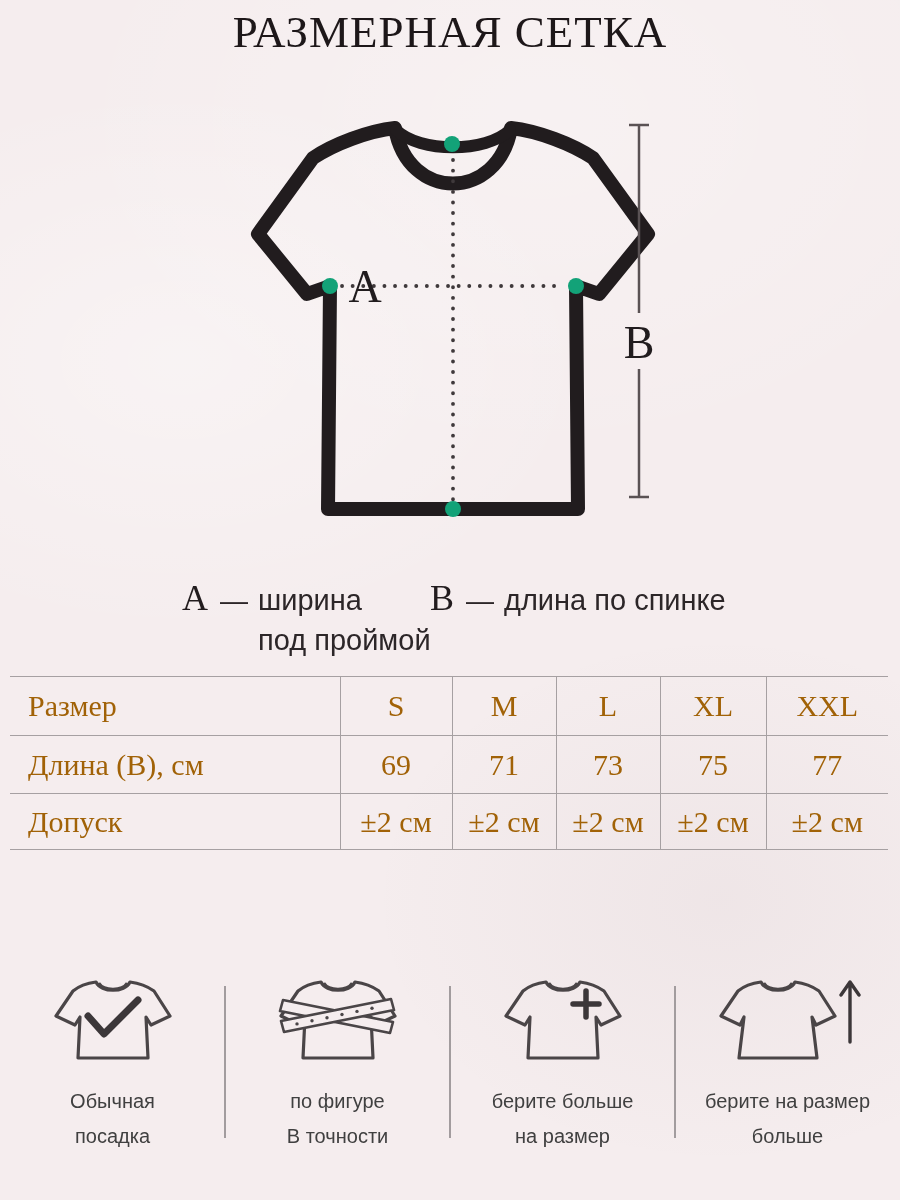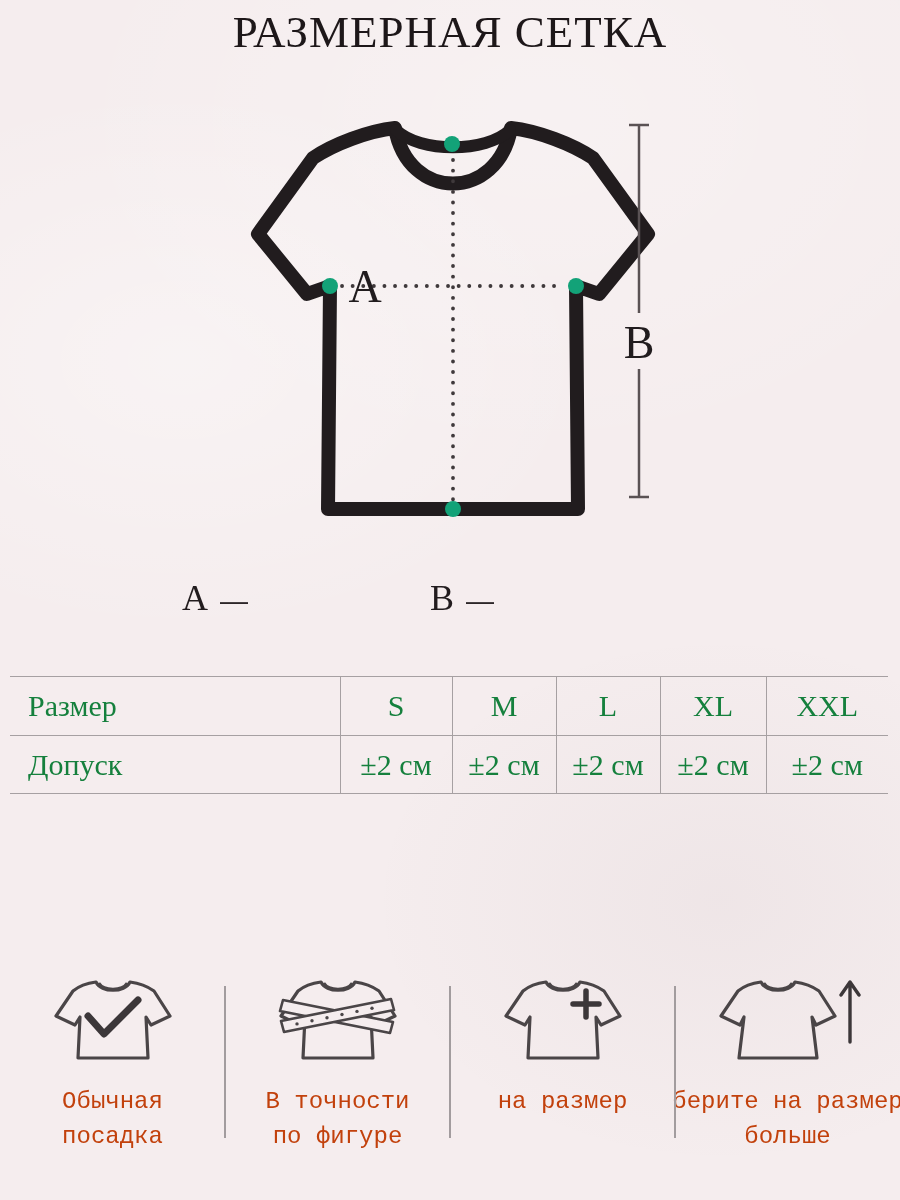--- a/index.html
+++ b/index.html
@@ -24,37 +24,37 @@
   .legend .letter{font-size:36px;color:#221c1e;}
   .legend .dash{font-family:"Liberation Sans","DejaVu Sans",sans-serif;font-size:28px;color:#2c2628;margin:0 10px 0 12px;}
   .legend .lines, .legend .text{font-family:"Liberation Sans","DejaVu Sans",sans-serif;font-size:29px;color:#2c2628;}
   .legend .lines div{line-height:40px;}
   table.size-table{
     position:absolute;left:10px;top:676px;width:878px;
     border-collapse:collapse;table-layout:fixed;
     border-top:1.5px solid #a6a0a2;border-bottom:1.5px solid #a6a0a2;
   }
   table.size-table td{
-    font-size:30px;text-align:center;vertical-align:middle;color:#15803d;
+    font-size:30px;text-align:center;vertical-align:middle;color:#a16207;
     border-top:1.5px solid #a6a0a2;
   }
   table.size-table tr:first-child td{border-top:none;}
   table.size-table td:first-child{text-align:left;padding-left:18px;}
   table.size-table td + td{border-left:1.5px solid #a6a0a2;}
   table.size-table tr:nth-child(1){height:59px;}
   table.size-table tr:nth-child(2){height:58px;}
   table.size-table tr:nth-child(3){height:56px;}
   table.size-table tr:nth-child(4){height:44px;}
   .fit-guide{position:absolute;left:0;top:958px;width:900px;display:flex;}
   .fit-item{width:225px;display:flex;flex-direction:column;align-items:center;}
   .fit-item svg{display:block;margin-top:8px;}
   .caption{margin-top:8px;text-align:center;}
   .caption div{
-    font-family:Liberation Mono, monospace;
-    font-size:24px;line-height:35px;color:#c2410c;white-space:nowrap;
+    font-family:Liberation Sans, sans-serif;
+    font-size:20px;line-height:35px;color:#404040;white-space:nowrap;
   }
   .vdivider{position:absolute;width:1.5px;height:152px;top:986px;background:#a29c9e;}
   .d1{left:224px;} .d2{left:449px;} .d3{left:674px;}
 </style>
 </head>
 <body>
 
 <div class="title">РАЗМЕРНАЯ СЕТКА</div>
 
 <svg id="diagram" width="450" height="462" viewBox="0 0 450 462">
@@ -81,25 +81,30 @@
     <path d="M 409,271 L 409,399"></path>
     <path d="M 399,399 L 419,399"></path>
   </g>
   <text x="135" y="204" text-anchor="middle" font-size="46" font-family="Liberation Serif, DejaVu Serif, serif" fill="#211c1e">A</text>
   <text x="409" y="260" text-anchor="middle" font-size="46" font-family="Liberation Serif, DejaVu Serif, serif" fill="#211c1e">B</text>
 </svg>
 
 <div class="legend legend-a">
   <span class="letter">А</span>
   <span class="dash">—</span>
+  <div class="lines">
+    <div>ширина</div>
+    <div>под проймой</div>
+  </div>
 </div>
 
 <div class="legend legend-b">
   <span class="letter">В</span>
   <span class="dash">—</span>
+  <span class="text">длина по спинке</span>
 </div>
 
 <table class="size-table">
   <colgroup>
     <col style="width:330px">
       <col style="width:112px">
       <col style="width:104px">
     <col style="width:104px">
       <col style="width:106px">
       <col>
@@ -107,20 +112,28 @@
   <tbody>
       <tr>
     <td>Размер</td>
     <td>S</td>
     <td>M</td>
     <td>L</td>
     <td>XL</td>
     <td>XXL</td>
   </tr>
   <tr>
+    <td>Длина (В), см</td>
+    <td>69</td>
+    <td>71</td>
+    <td>73</td>
+    <td>75</td>
+    <td>77</td>
+  </tr>
+  <tr>
     <td>Допуск</td>
     <td>±2 см</td>
     <td>±2 см</td>
     <td>±2 см</td>
     <td>±2 см</td>
     <td>±2 см</td>
   </tr>
 </tbody>
   </table>
 
@@ -148,33 +161,34 @@
       <g fill="#4a4547">
         <circle cx="24" cy="57.9" r="1.7"></circle>
           <circle cx="39" cy="54.8" r="1.7"></circle>
         <circle cx="54" cy="51.7" r="1.7"></circle>
           <circle cx="69" cy="48.5" r="1.7"></circle>
         <circle cx="84" cy="45.4" r="1.7"></circle>
           <circle cx="99" cy="42.3" r="1.7"></circle>
       </g>
     </svg>
     <div class="caption">
+      <div>по фигуре</div>
       <div>В точности</div>
-      <div>по фигуре</div>
       <div></div>
     </div>
   </div>
 
   <div class="fit-item">
     <svg width="130" height="110" viewBox="0 0 130 110">
       <path d="M 48,16 C 40,17 31,20 25,25 L 8,50 L 27,59 L 32,51 L 30,92 L 100,92 L 98,51 L 103,59 L 122,50 L 106,25 C 99,20 90,17 82,16 C 77,27 53,27 48,16 Z" fill="none" stroke="#4a4547" stroke-width="3.2" stroke-linejoin="round"></path>
       <path d="M 51,17 C 56,25 74,25 79,17" fill="none" stroke="#4a4547" stroke-width="2.4"></path>
       <path d="M 75,38 L 101,38 M 88,25 L 88,51" fill="none" stroke="#3c3739" stroke-width="5.5" stroke-linecap="round"></path>
     </svg>
     <div class="caption">
+      <div>берите больше</div>
       <div>на размер</div>
     </div>
   </div>
 
   <div class="fit-item">
     <svg width="150" height="110" viewBox="0 0 150 110">
       <path d="M 48,16 C 40,17 31,20 25,25 L 8,50 L 27,59 L 31,51 L 26,92 L 104,92 L 99,51 L 103,59 L 122,50 L 106,25 C 99,20 90,17 82,16 C 77,27 53,27 48,16 Z" fill="none" stroke="#4a4547" stroke-width="3.2" stroke-linejoin="round"></path>
       <path d="M 51,17 C 56,25 74,25 79,17" fill="none" stroke="#4a4547" stroke-width="2.4"></path>
       <path d="M 137,76 L 137,18 M 128,29 L 137,16 L 146,29" fill="none" stroke="#3c3739" stroke-width="3.4" stroke-linecap="round" stroke-linejoin="round"></path>
     </svg>

